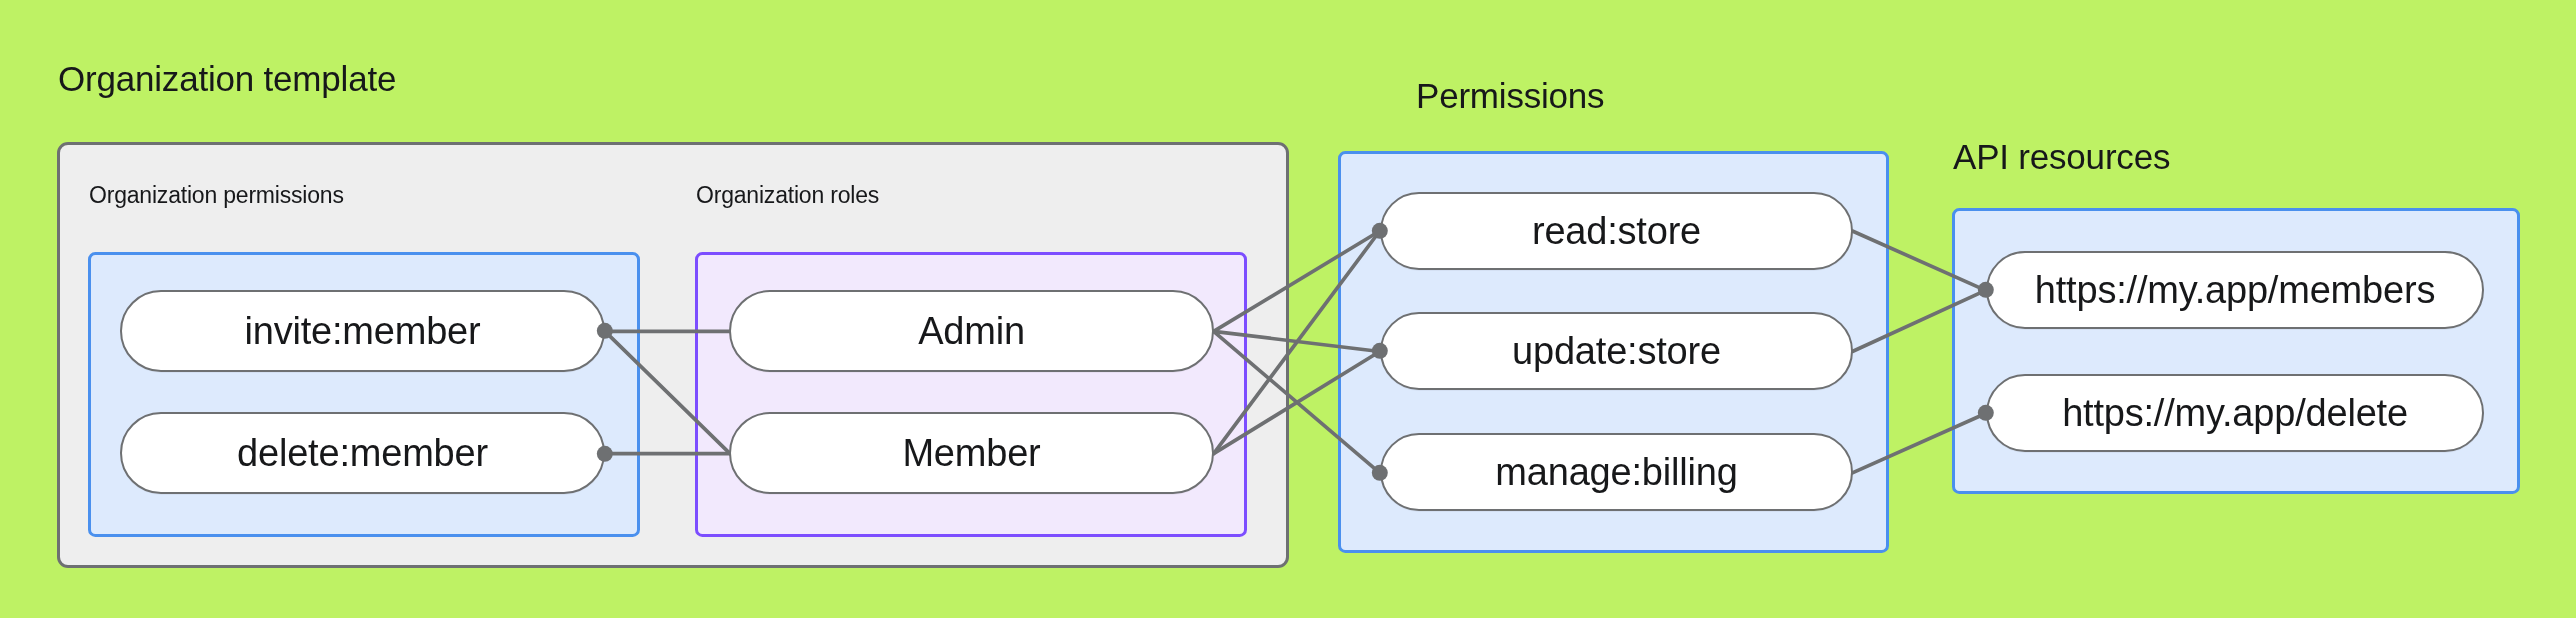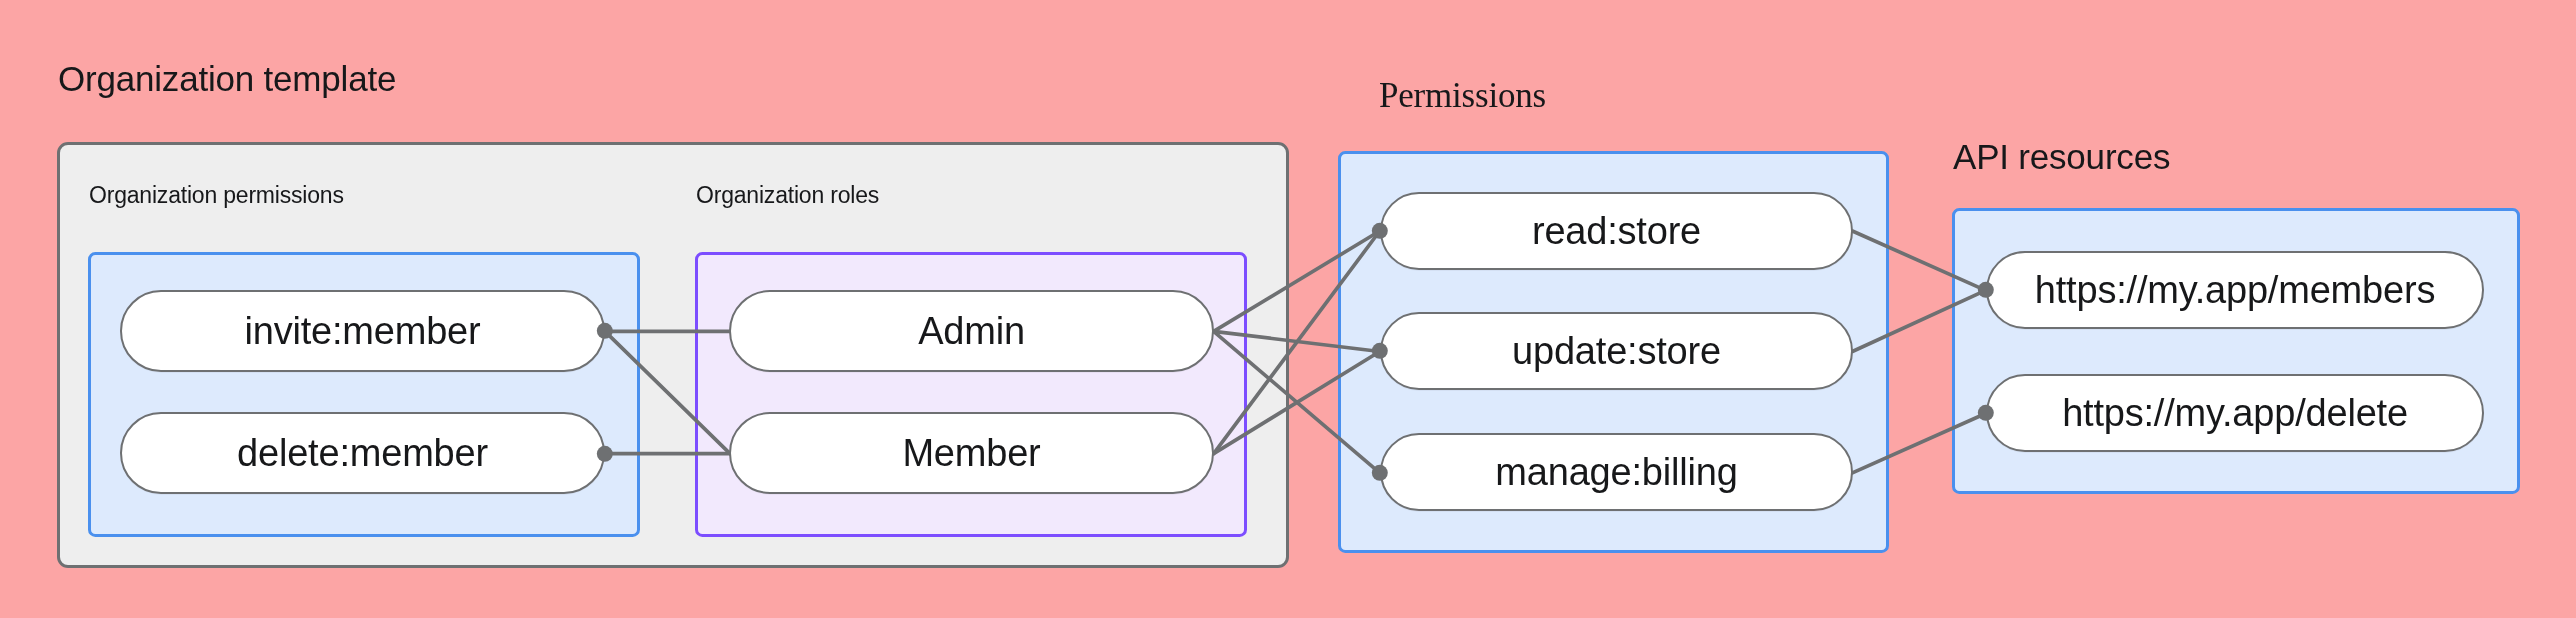--- a/index.html
+++ b/index.html
@@ -12,21 +12,21 @@
     height: 619px;
     position: relative;
     font-family: "Liberation Sans", sans-serif;
     -webkit-font-smoothing: antialiased;
   }
   #stage {
     position: absolute;
     inset: 0;
     width: 2576px;
     height: 619px;
-    background: #fca5a5;
+    background: #bef264;
     overflow: hidden;
   }
 
   
   #edges {
     position: absolute;
     left: 0; top: 0;
     width: 2576px;
     height: 619px;
     pointer-events: none;
@@ -149,21 +149,21 @@
   <div class="group group-purple" style="left:695px; top:252px; width:552px; height:285px; z-index:2;"></div>
 
   <div class="node" style="left:729px; top:412px; width:485px; height:82px;">
     <span>Member</span>
   </div>
 
   <div class="node" style="left:729px; top:290px; width:485px; height:82px;">
     <span>Admin</span>
   </div>
 
-  <div class="title" style="left:1379px; top:78px;font-family:Liberation Serif, serif;">Permissions</div>
+  <div class="title" style="left:1416px; top:78px;">Permissions</div>
 
   <div class="group group-blue" style="left:1338px; top:151px; width:551px; height:402px; z-index:2;"></div>
 
   <div class="node" style="left:1380px; top:192px; width:473px; height:78px;">
     <span>read:store</span>
   </div>
   <div class="dot" style="left:1380px; top:231px;"></div>
 
   <div class="node" style="left:1380px; top:312px; width:473px; height:78px;justify-content:center;">
     <span>update:store</span>

